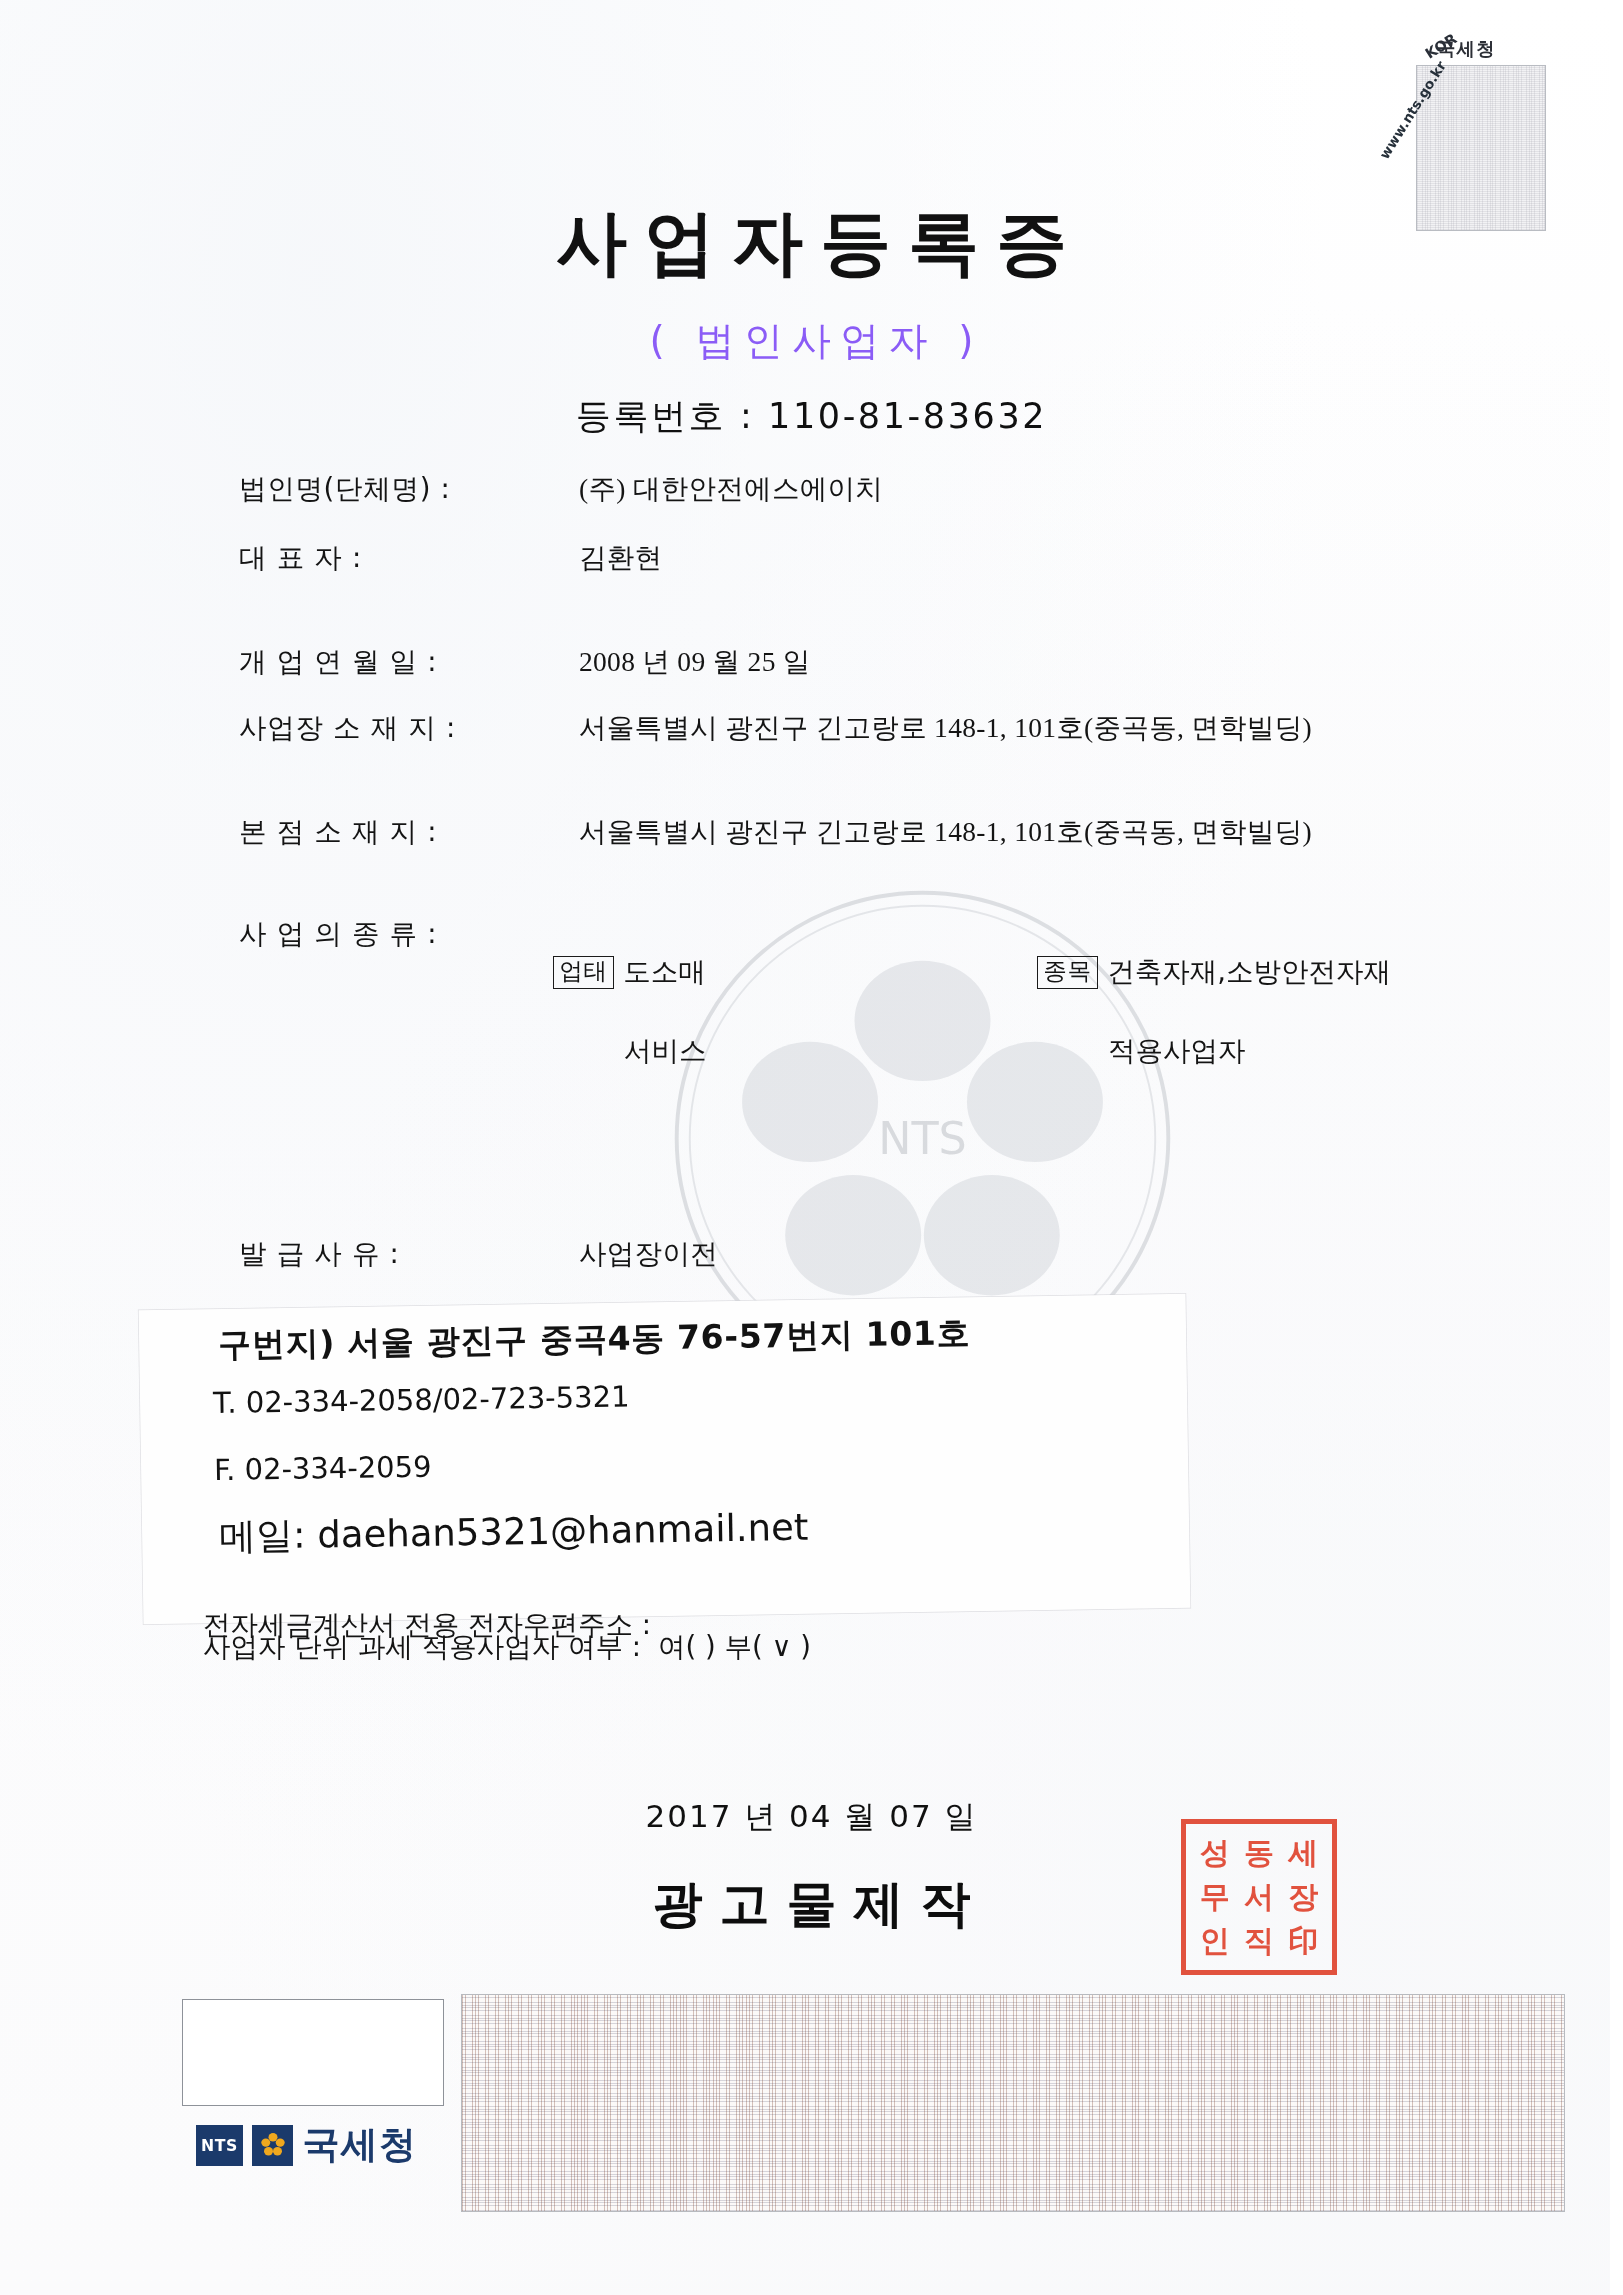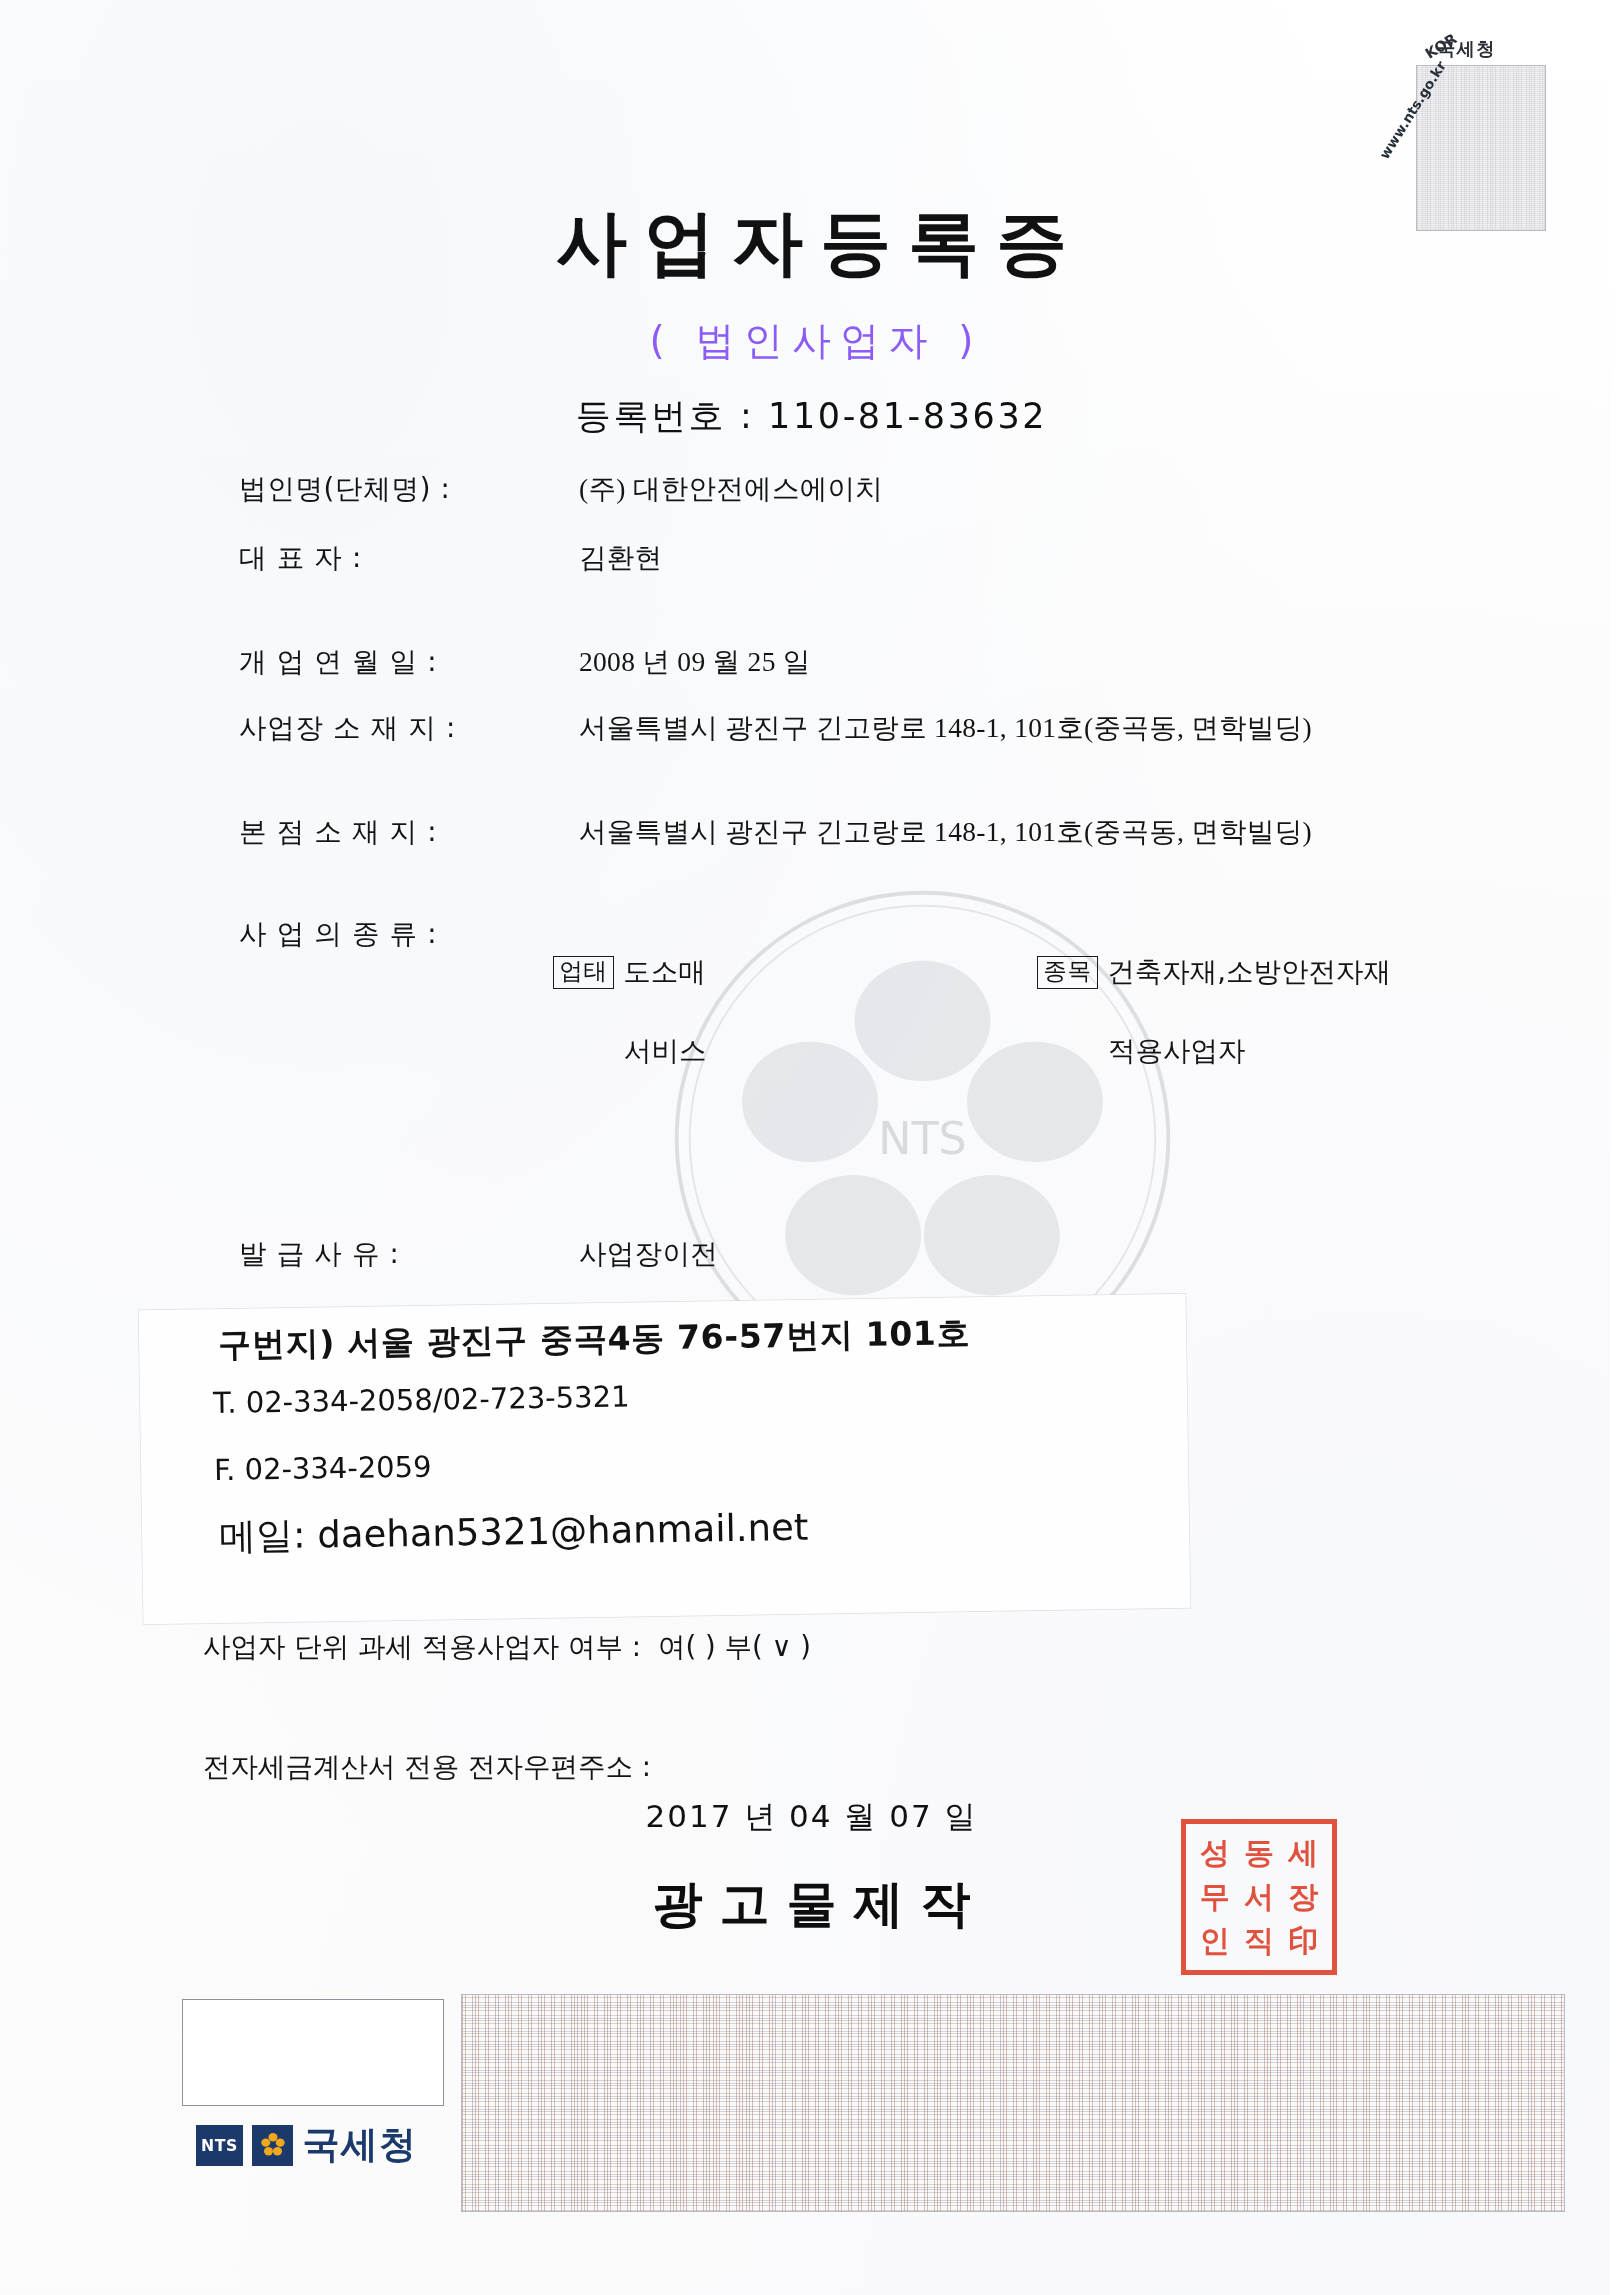--- a/index.html
+++ b/index.html
@@ -380,21 +380,21 @@
       <span>daehan5321@hanmail.net</span>
     </div>
   </div>
 
   <div class="row" style="left:203px; top:1629px;">
     <div>사업자 단위 과세 적용사업자 여부 :</div>
     <div style="width:17px;"></div>
     <div>여(  ) 부( ∨ )</div>
   </div>
 
-  <div class="row" style="left:203px; top:1749px;">
+  <div class="row" style="left:203px; top:1607px;">
     <div>전자세금계산서 전용 전자우편주소 :</div>
     <div style="width:17px;"></div>
     <div></div>
   </div>
 
   <div id="issuedate">2017 년 04 월 07 일</div>
   <div id="office">광고물제작</div>
 
   <div id="seal">
     <span>성</span>

